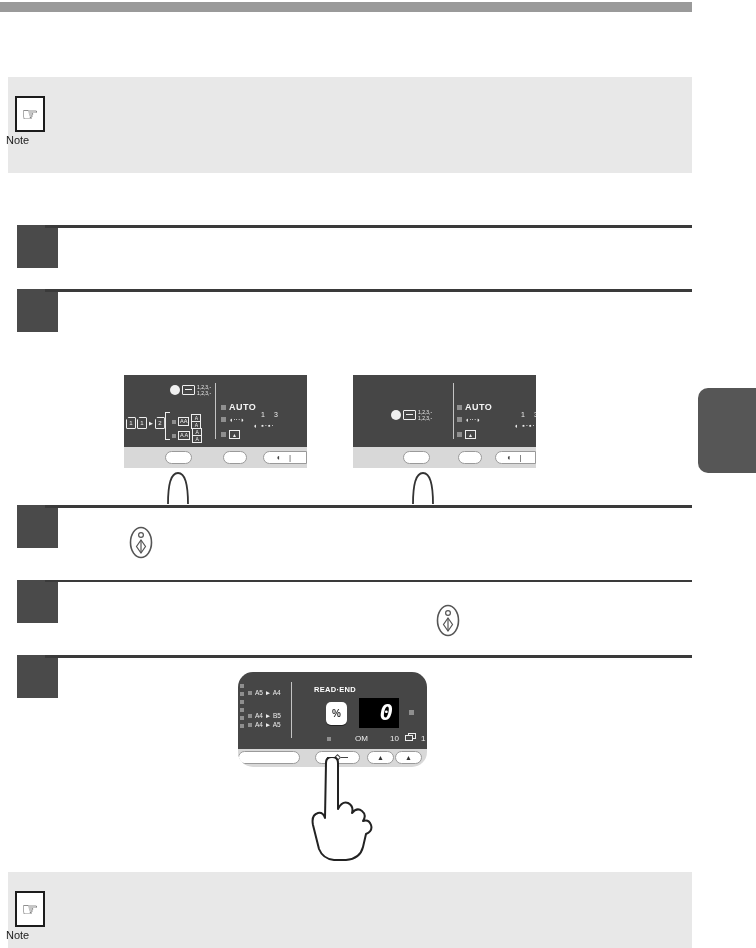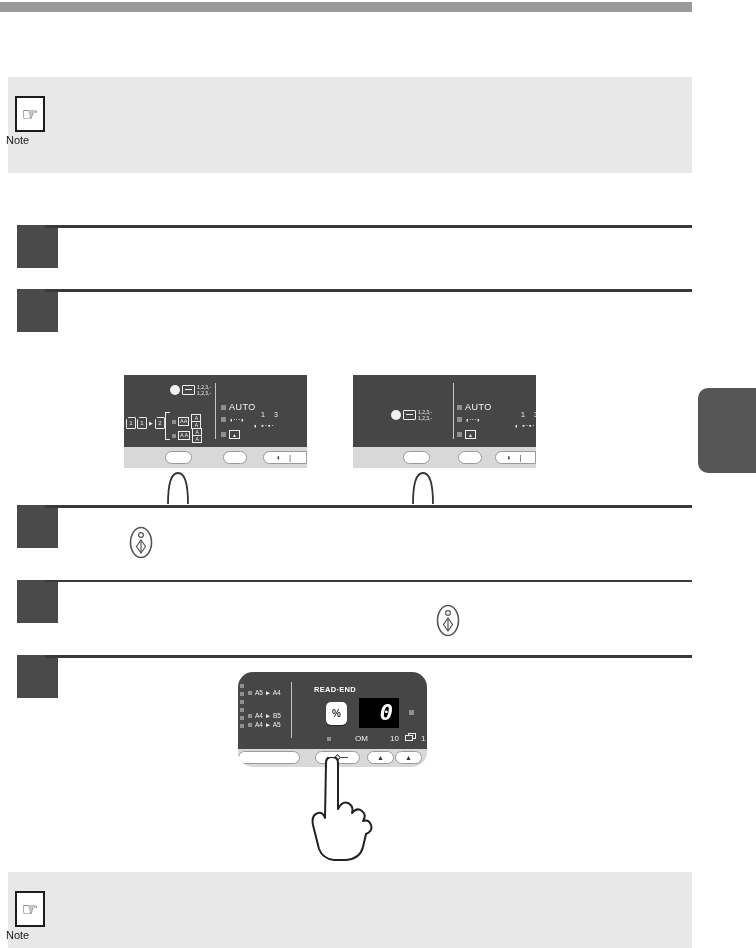--- a/index.html
+++ b/index.html
@@ -51,21 +51,21 @@
   .bracket { position:absolute; left:41px; top:37px; width:5px; height:28px;
              border-left:1px solid #eee; border-top:1px solid #eee; border-bottom:1px solid #eee; }
   .mode-row { position:absolute; display:flex; align-items:center; gap:2px; }
   .ltr-box { border:1px solid #eee; font-size:5.5px; line-height:7px; padding:0 1px; color:#eee; }
   .stack-box { width:10px; border:1px solid #eee; display:flex; flex-direction:column; align-items:center; }
   .stack-box span { font-size:5px; line-height:6px; color:#eee; }
   .stack-box span:first-child { border-bottom:1px solid #eee; width:100%; text-align:center; }
 
   .vdiv { position:absolute; width:1px; background:#c4c4c4; }
   .auto-row { position:absolute; display:flex; align-items:center; gap:3px; }
-  .auto-row .txt { font-size:9px; font-weight:normal; letter-spacing:0.5px; color:#f5f5f5; }
+  .auto-row .txt { font-size:9px; font-weight:bold; letter-spacing:0.5px; color:#f5f5f5; }
   .icon-row { position:absolute; display:flex; align-items:center; gap:3px; }
   .exp-glyph { font-size:7px; color:#eee; }
   .photo-box { width:11px; height:9px; border:1px solid #eee; display:flex; align-items:flex-end;
                justify-content:center; font-size:5px; line-height:5px; color:#eee; }
   .dens-nums { position:absolute; font-size:7px; color:#eee; display:flex; gap:9px; }
   .dens-scale { position:absolute; font-size:7px; color:#eee; letter-spacing:1px; white-space:nowrap; }
 
   .contrast-key { font-size:8px; letter-spacing:3px; }
 
   

